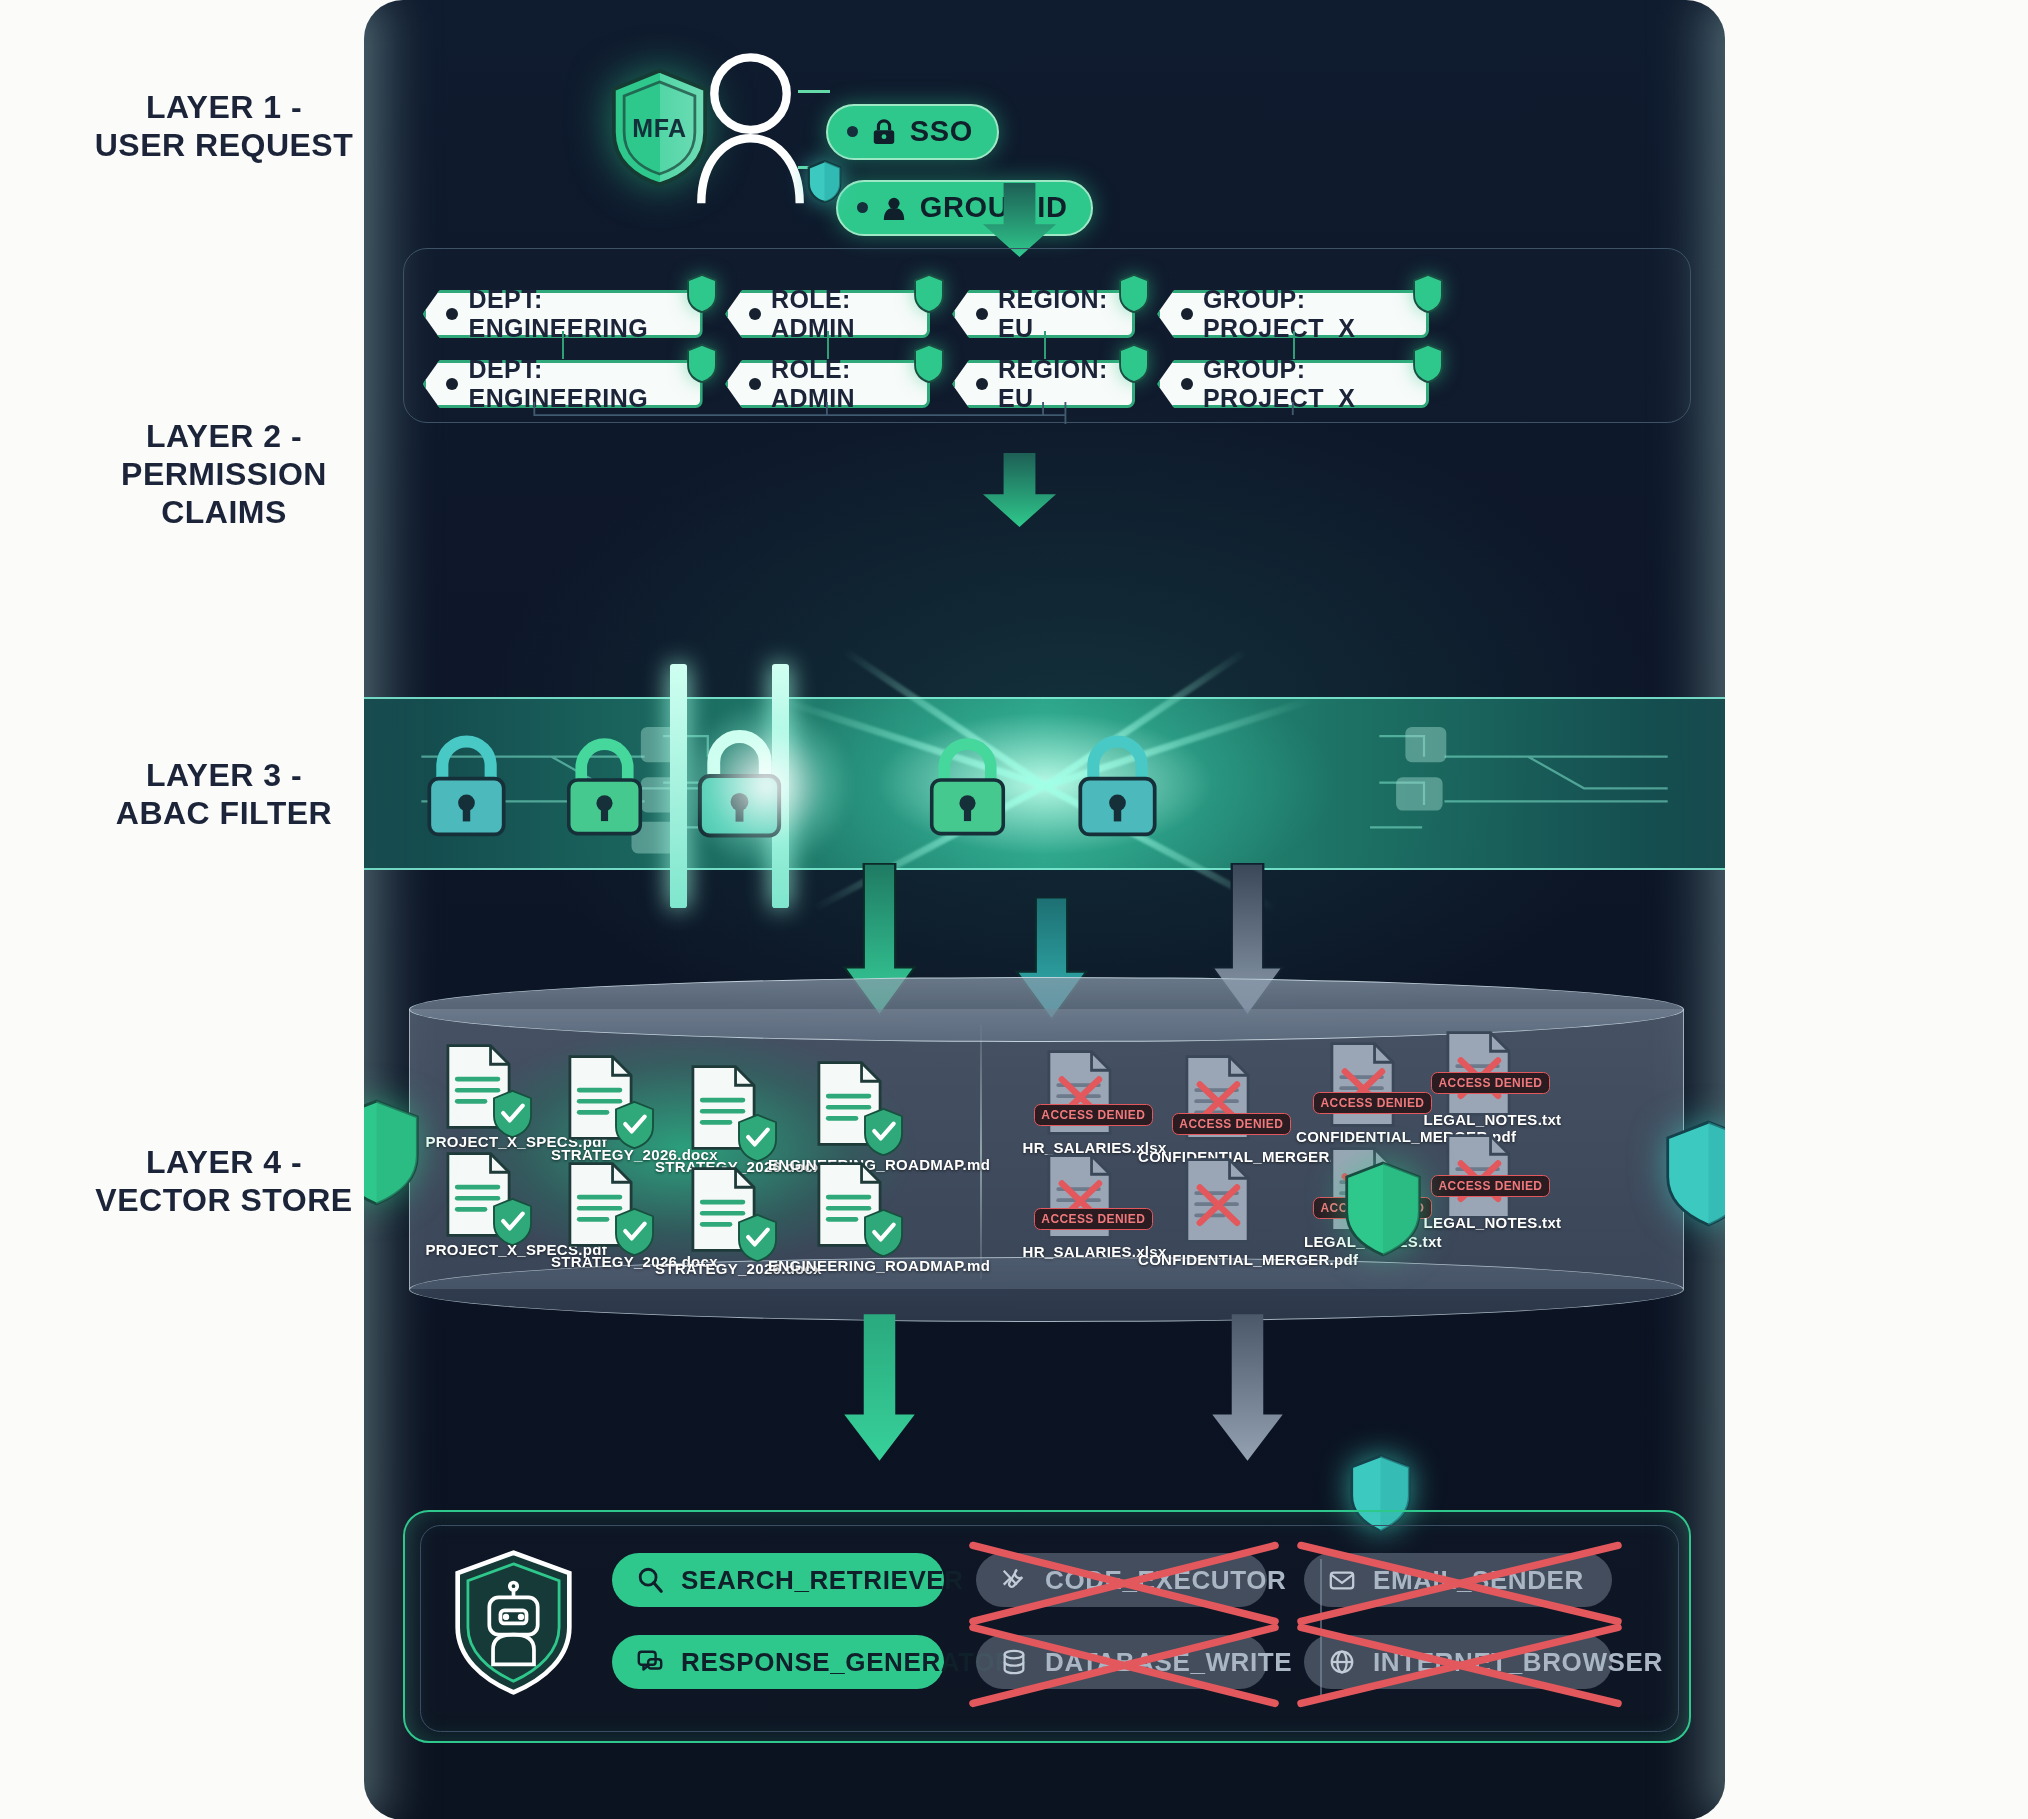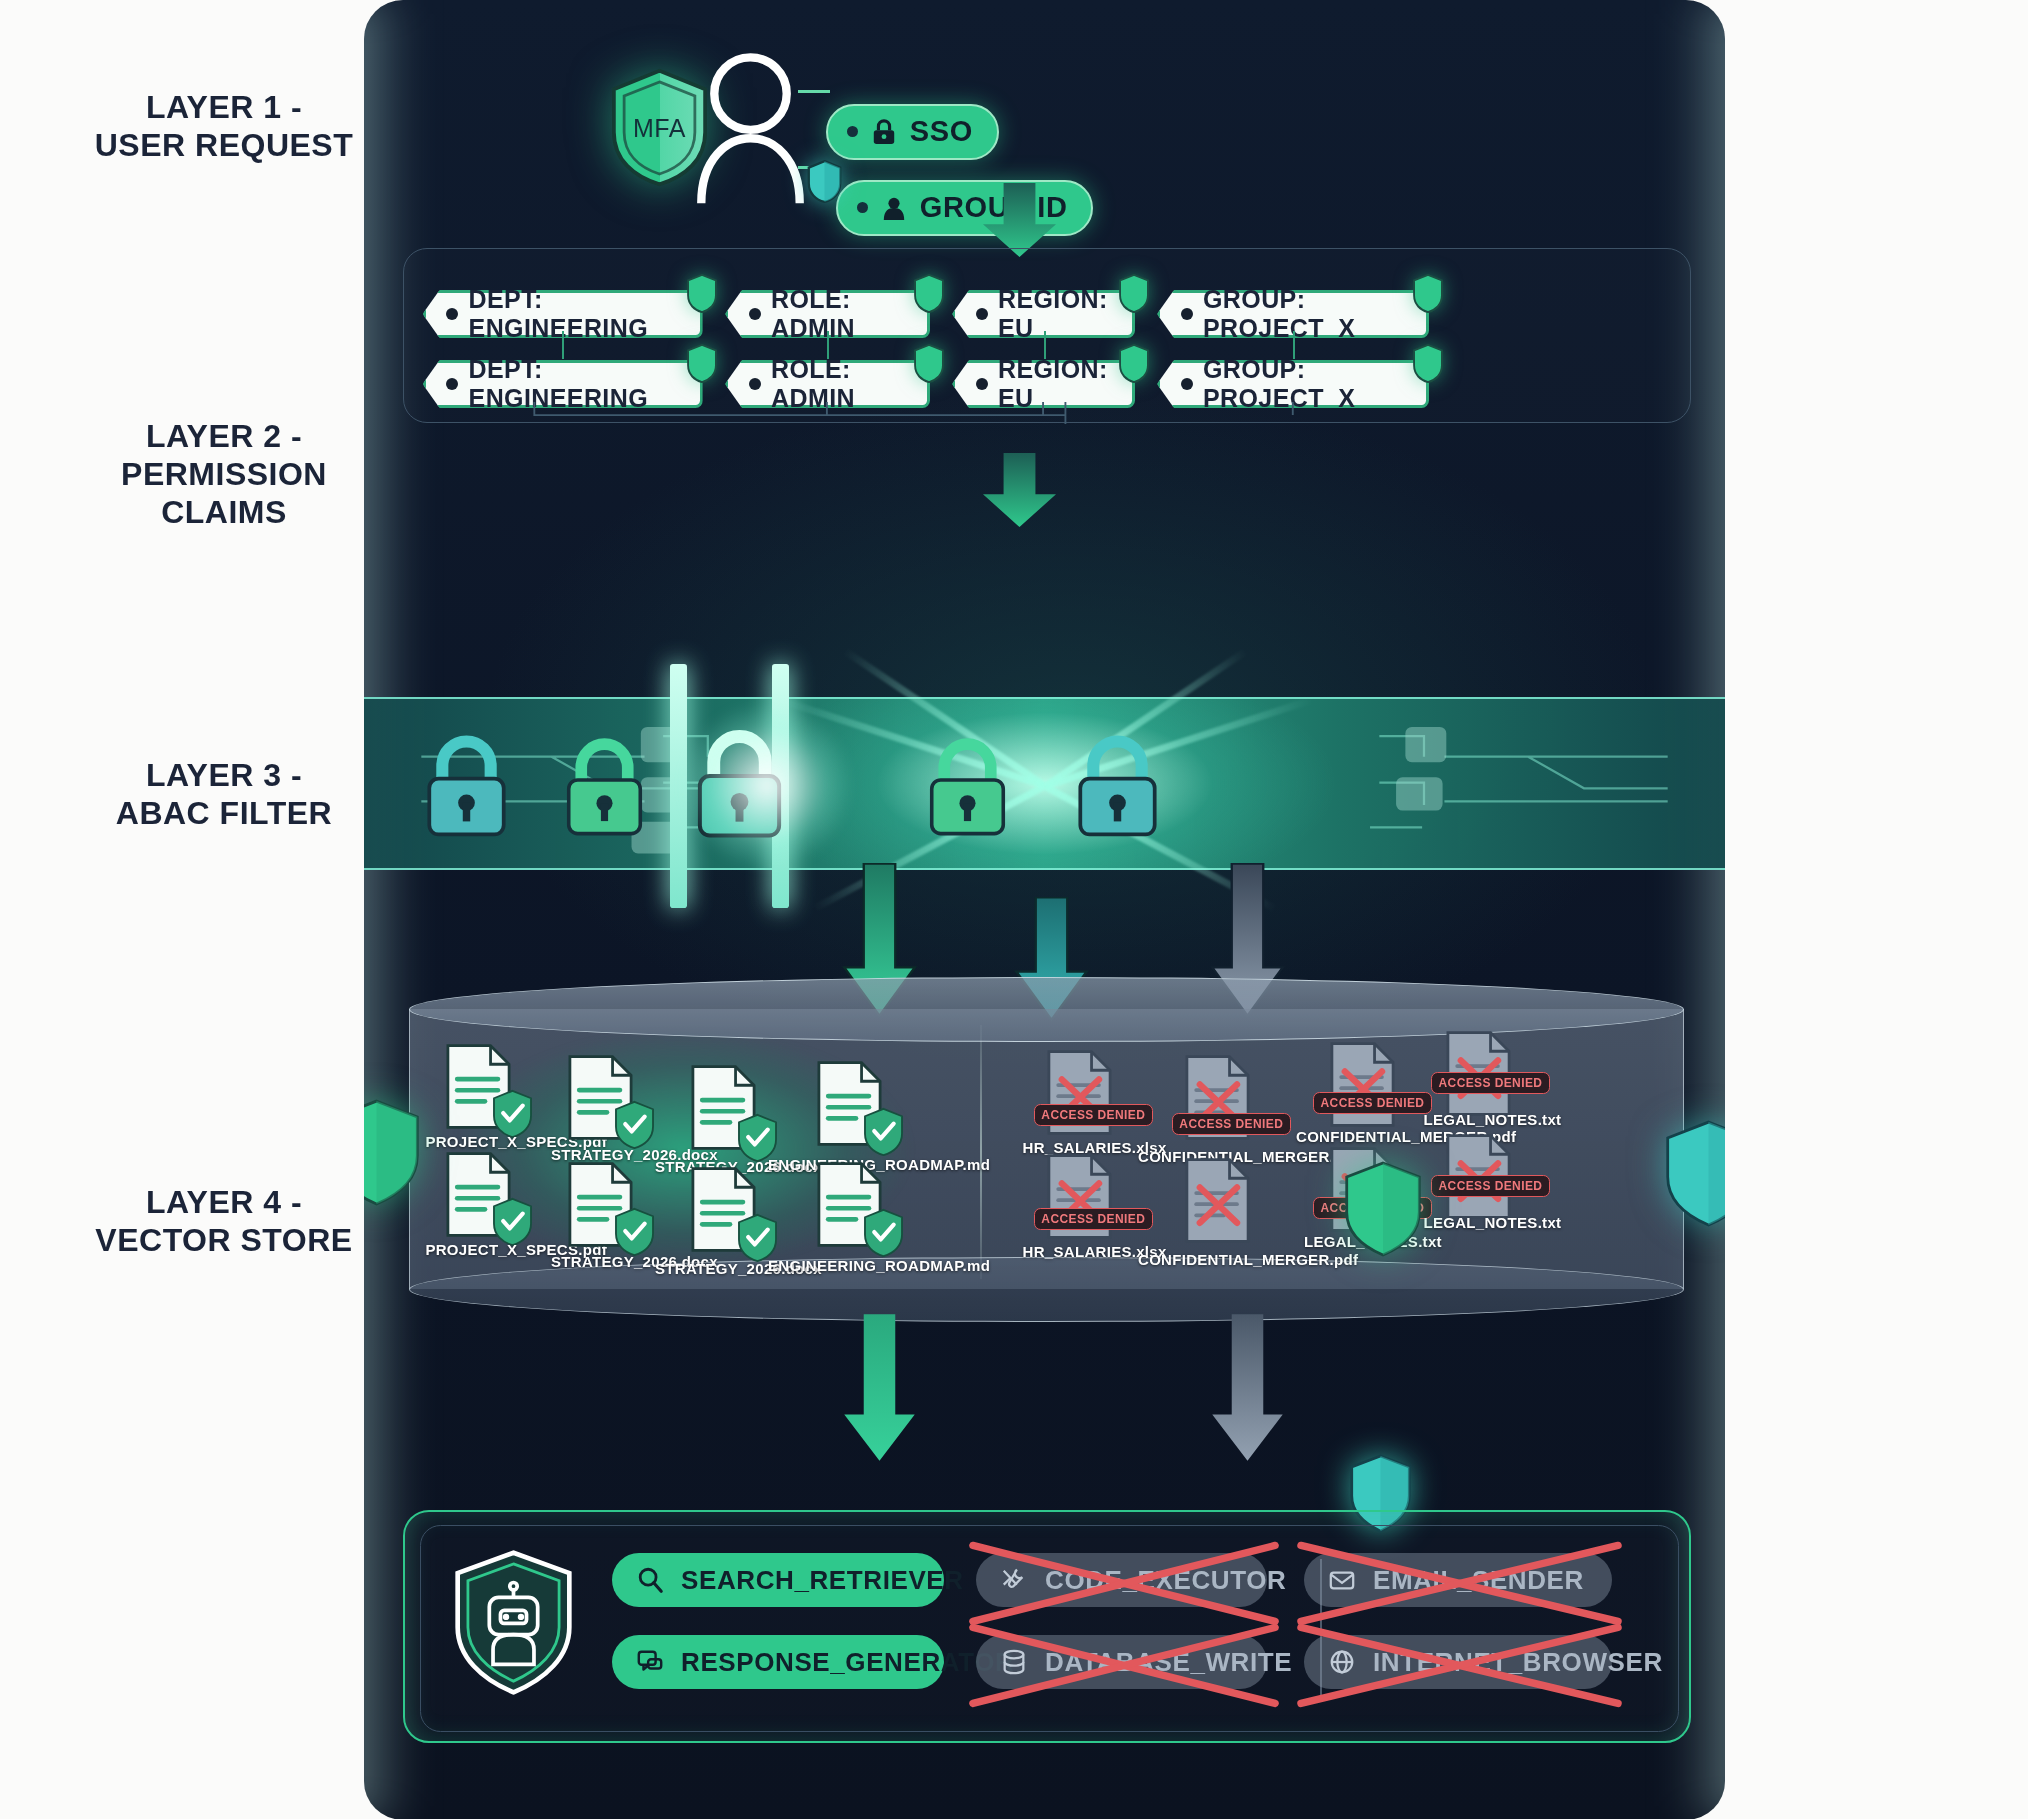--- a/index.html
+++ b/index.html
@@ -43,21 +43,21 @@
     position:absolute; right:-37px; top:0; width:84px; height:100%;
     background: linear-gradient(270deg, rgba(180,225,220,.55), rgba(180,225,220,0));
     filter: blur(20.5px); pointer-events:none;
   }
 
   
   #layer1 { position:absolute; left:0; top:28px; width:100%; height:205px; }
   #mfa-shield { position:absolute; left:244px; top:39px; width:103px; height:121px;
                 filter: drop-shadow(0 0 20.5px rgba(45,200,140,.55)); }
   #mfa-text { position:absolute; left:244px; top:86px; width:103px; text-align:center;
-              font-size:25px; font-weight:400; color:#14303a; letter-spacing:0.5px; }
+              font-size:25px; font-weight:700; color:#14303a; letter-spacing:0.5px; }
   #avatar { position:absolute; left:328px; top:20.5px; width:117px; height:158px; }
   .badge {
     position:absolute; display:flex; align-items:center; gap:13px;
     background:#2fc88c; border:2.8px solid #9fe8c6; border-radius:37px;
     padding:9.3px 24px 9.3px 18.6px; color:#10202b;
     font-size:29px; font-weight:700; letter-spacing:0.6px;
     box-shadow: 0 0 22.4px rgba(45,200,140,.45);
     margin-top: 42px;
   }
   .badge .dot { width:11.2px; height:11.2px; border-radius:50%; background:#15303c; flex:none; }
@@ -188,21 +188,21 @@
   </div>
   <div class="layer-label" style="top:418px;">
     <div>LAYER 2 -</div>
     <div>PERMISSION</div>
     <div>CLAIMS</div>
   </div>
   <div class="layer-label" style="top:757px;">
     <div>LAYER 3 -</div>
     <div>ABAC FILTER</div>
   </div>
-  <div class="layer-label" style="top:1184px;">
+  <div class="layer-label" style="top:1144px;">
     <div>LAYER 4 -</div>
     <div>VECTOR STORE</div>
   </div>
 
   <div id="canvas">
     <div class="glow-left"></div>
     <div class="glow-right"></div>
 
     <div id="layer1">
 

